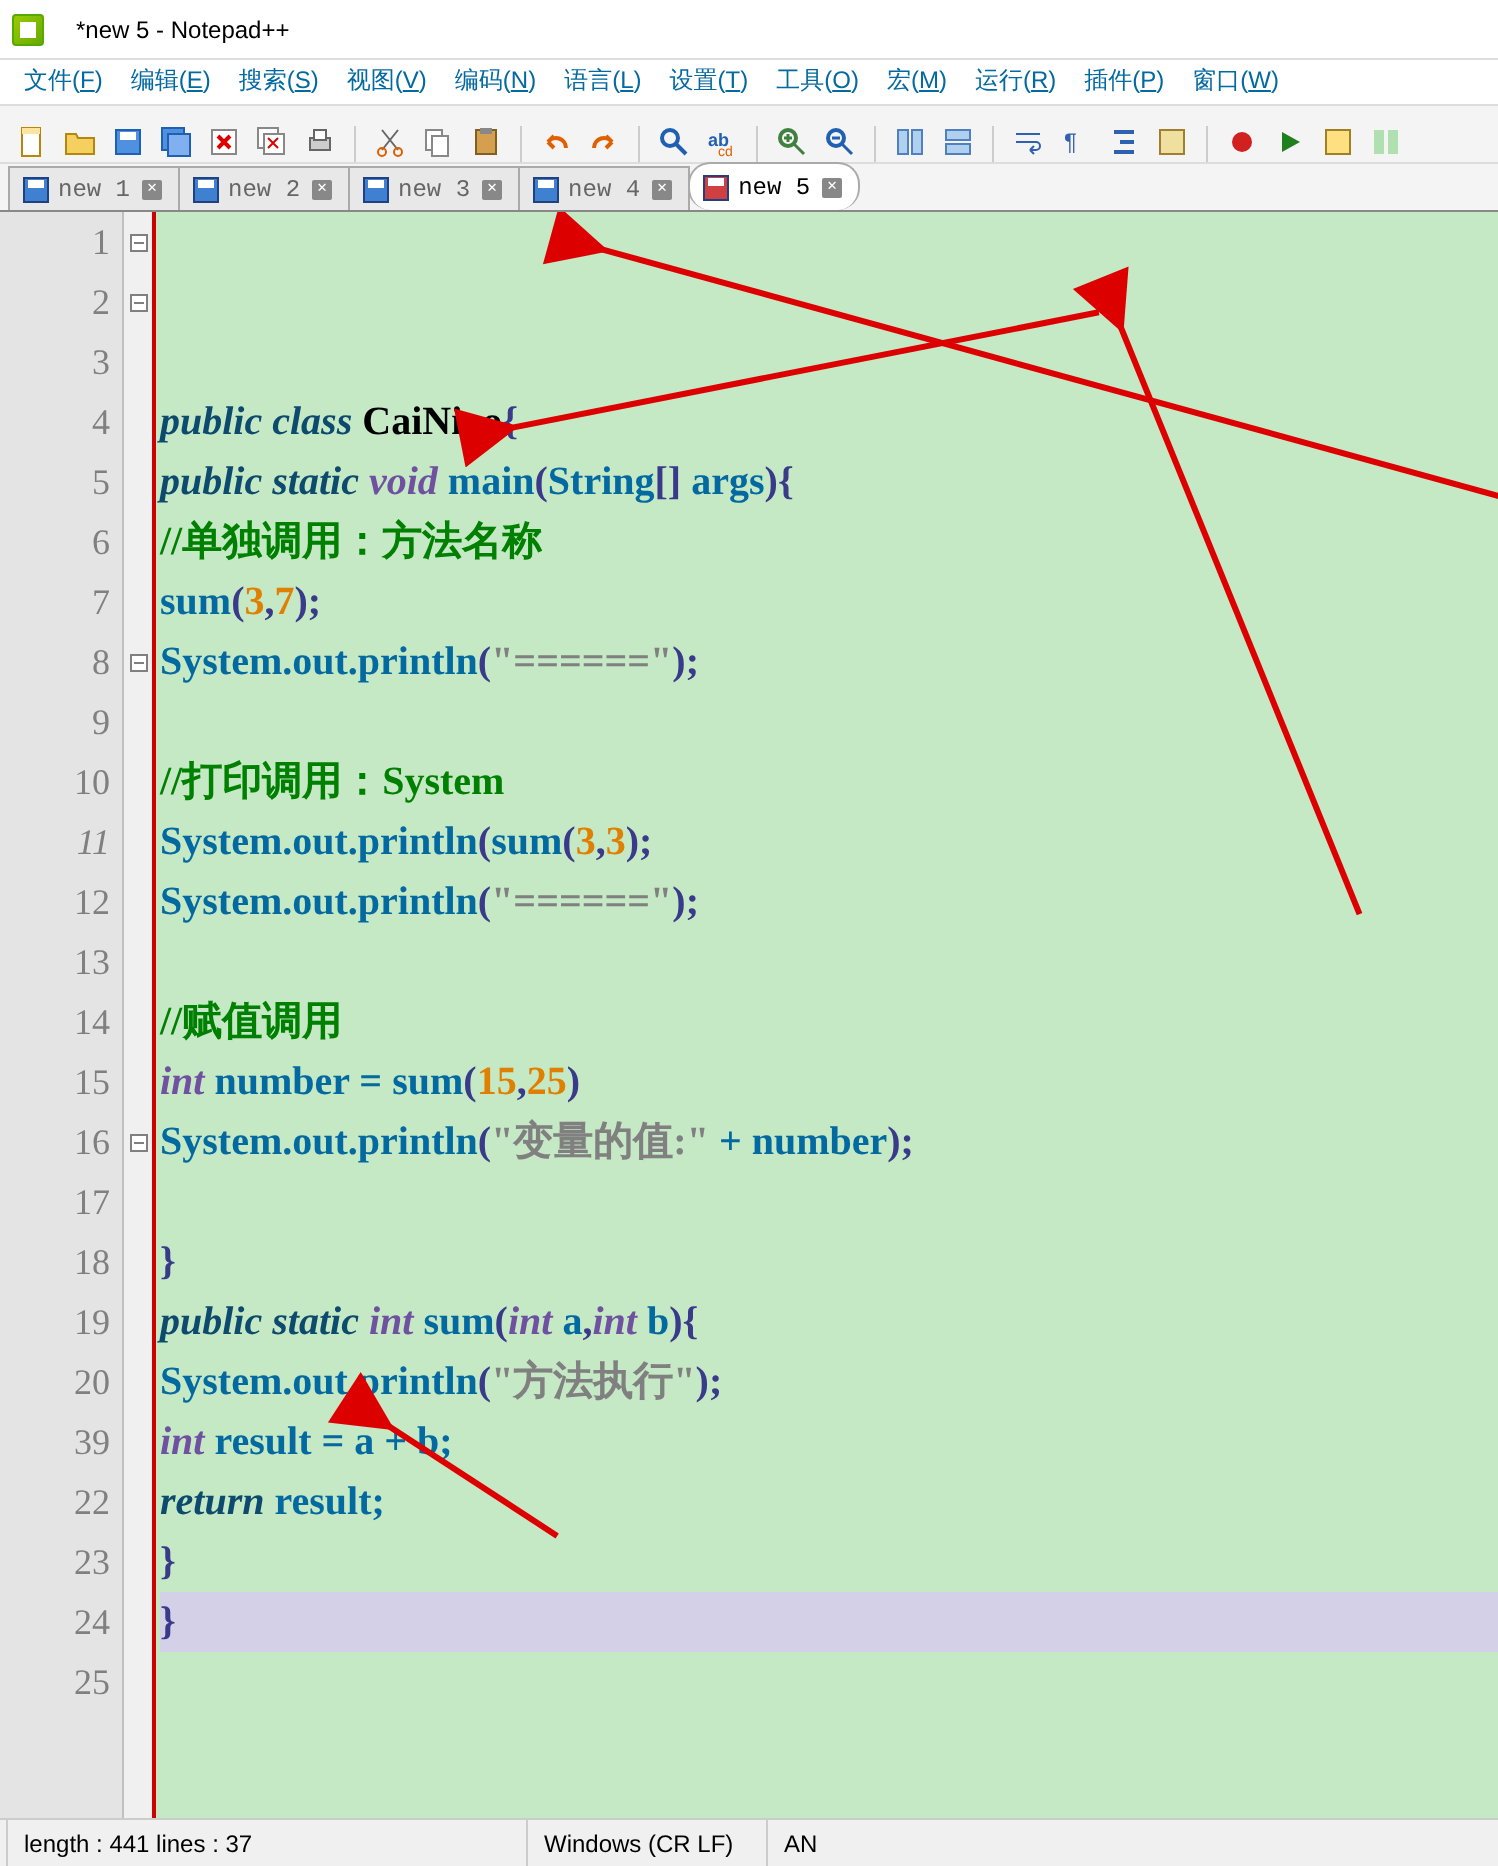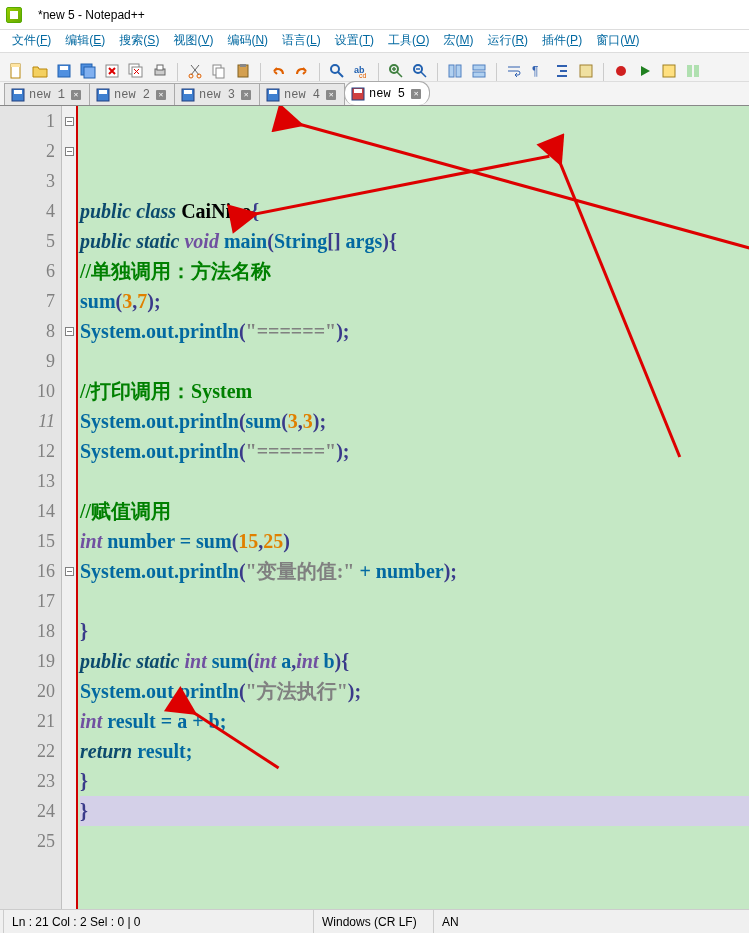--- a/index.html
+++ b/index.html
@@ -281,21 +281,21 @@
       <div style="height: 30px; font-style: italic;">11</div>
       <div style="height: 30px;">12</div>
       <div style="height: 30px; padding-left: 12px;">13</div>
       <div style="height: 30px;">14</div>
       <div style="height: 30px;">15</div>
       <div style="height: 30px;">16</div>
       <div style="height: 30px;">17</div>
       <div style="height: 30px;">18</div>
       <div style="height: 30px;">19</div>
       <div style="height: 30px;">20</div>
-      <div style="height: 30px;">21</div>
+      <div style="height: 30px;">39</div>
       <div style="height: 30px;">22</div>
       <div style="height: 30px;">23</div>
       <div style="height: 30px;">24</div>
       <div style="height: 30px;">25</div>
     </div>
   <div class="foldcol" id="foldcol">
       <div class="fold">
         <div class="box"></div>
       </div>
       <div class="fold">
@@ -339,16 +339,16 @@
         </defs>
         <line x1="700" y1="150" x2="220" y2="18" stroke="#d00" stroke-width="3" marker-end="url(#ah)"></line>
         <line x1="470" y1="50" x2="175" y2="108" stroke="#d00" stroke-width="3" marker-end="url(#ah)"></line>
         <line x1="600" y1="350" x2="480" y2="55" stroke="#d00" stroke-width="3" marker-end="url(#ah)"></line>
         <line x1="200" y1="660" x2="114" y2="604" stroke="#d00" stroke-width="3" marker-end="url(#ah)"></line>
       </svg></div>
 </div>
 
 <div class="statusbar">
   <div class="cell" style="width:4px;padding:0;"></div>
-  <div class="cell" style="width:310px;">Ln : 21    Col : 2    Sel : 0 | 0</div>
+  <div class="cell" style="width:260px;">length : 441    lines : 37</div>
   <div class="cell" style="width:120px;">Windows (CR LF)</div>
   <div class="cell" style="border:none;">AN</div>
 </div>
 
 </body></html>

